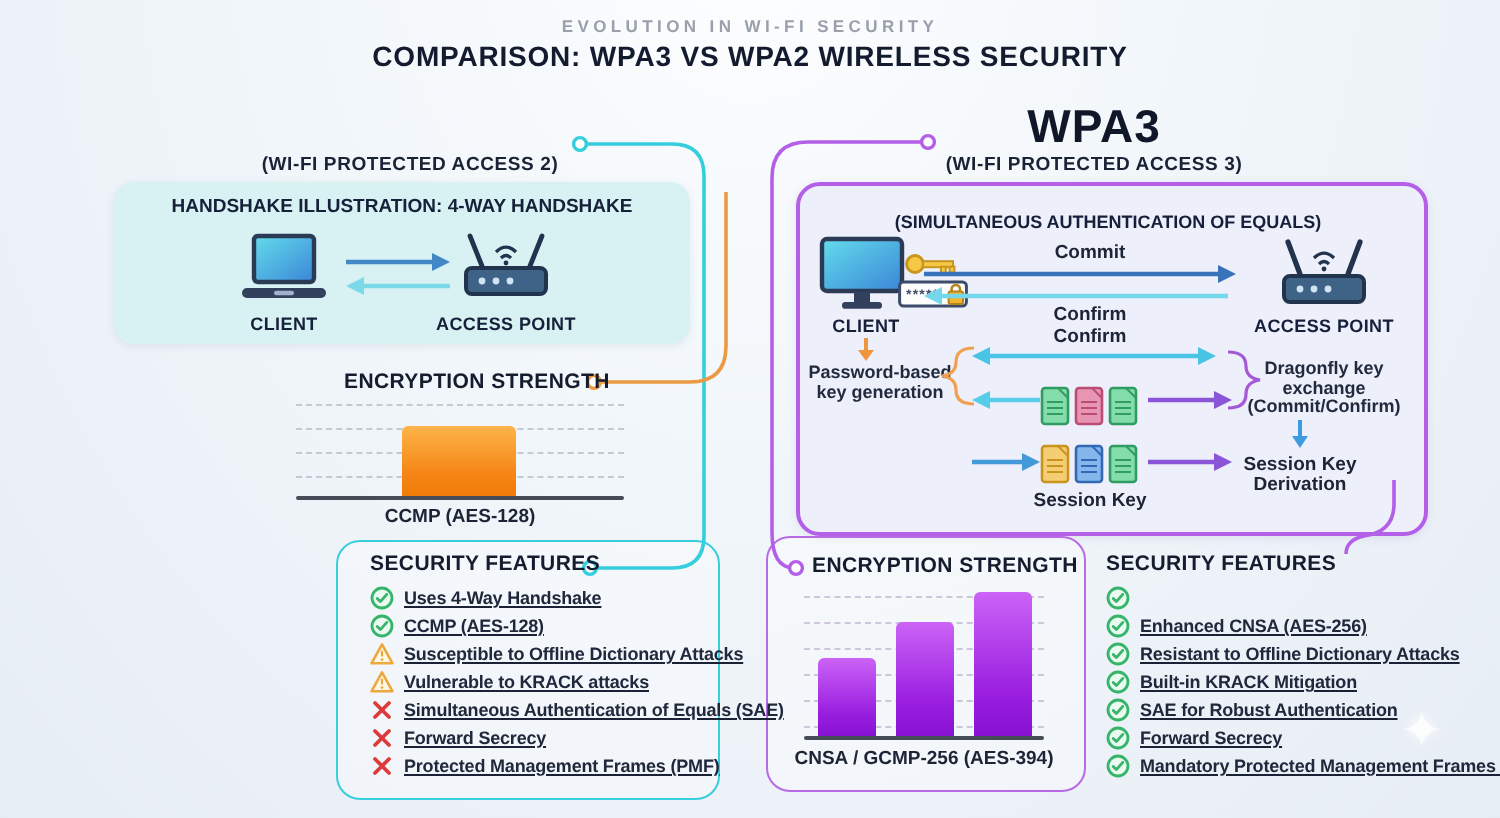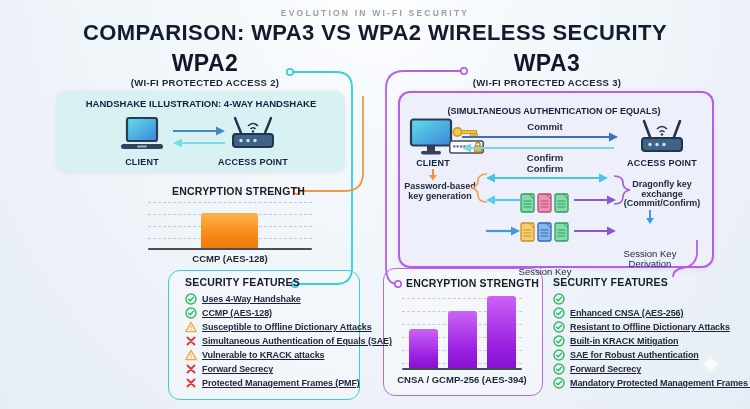--- a/index.html
+++ b/index.html
@@ -2,42 +2,42 @@
 <html><head>
 <meta charset="utf-8">
 <style>
   html,body{margin:0;padding:0;background:#dfe6ee;}
   .page{position:relative;width:750px;height:409px;overflow:hidden;
         font-family:"Liberation Sans",sans-serif;color:#1a2235;
         background:radial-gradient(ellipse at 50% -10%,#fdfeff 0%,#f1f6fa 45%,#e7edf5 100%);}
   .abs{position:absolute;}
   .ctr{text-align:center;}
   .eyebrow{font-size:8.5px;font-weight:600;letter-spacing:2.2px;color:#99a0ac;}
-  .main-title{font-size:22px;font-weight:800;letter-spacing:.4px;color:#131b2e;}
+  .main-title{font-size:14px;font-weight:800;letter-spacing:.4px;color:#131b2e;}
   .col-title{font-size:23px;font-weight:800;color:#0f1729;letter-spacing:.5px;}
   .col-sub{font-size:9.5px;font-weight:800;color:#1a2235;letter-spacing:.3px;}
   .hs-box2{background:#d8f2f3;border-radius:10px;box-shadow:0 1px 4px rgba(50,90,110,.10);}
   .hs-box3{background:#edeffa;border:2px solid #b35fe8;border-radius:12px;box-shadow:0 1px 5px rgba(90,50,140,.10);}
   .hs-title{font-size:9.5px;font-weight:800;color:#16203a;}
   .hs-title3{font-size:9px;font-weight:800;color:#16203a;}
   .node-label{font-size:9px;font-weight:800;color:#16203a;letter-spacing:.2px;}
   .sec-head{font-size:10.5px;font-weight:800;color:#141c2e;letter-spacing:.2px;}
   .bar-label{font-size:9.5px;font-weight:700;color:#1c2436;}
   .gridline{position:absolute;left:0;right:0;border-top:1px dashed #c2cad4;height:0;}
   .axis{position:absolute;left:0;right:0;bottom:0;height:2px;background:#454b57;border-radius:1px;}
   .bar-orange{position:absolute;bottom:2px;border-radius:3px 3px 0 0;
               background:linear-gradient(180deg,#fdb44a 0%,#f58414 70%,#f07c08 100%);}
   .bar-purple{position:absolute;bottom:2px;border-radius:3px 3px 0 0;
               background:linear-gradient(180deg,#cb63f6 0%,#9a1fe0 70%,#8712d2 100%);}
   .feat-box2{border:1.6px solid #38cede;border-radius:12px;background:rgba(255,255,255,.30);}
   .feat-row{display:flex;align-items:center;gap:5px;height:14px;text-decoration:underline;}
   .feat-text{font-size:9px;font-weight:600;color:#20293c;white-space:nowrap;letter-spacing:-.1px;}
   .arrow-label{font-size:9.5px;font-weight:700;color:#1c2436;}
   .note{font-size:9px;font-weight:600;color:#222b3e;line-height:9.5px;}
-  .note-b{font-size:9.5px;font-weight:400;color:#1c2436;line-height:10px;margin-top:21px;}
+  .note-b{font-size:9.5px;font-weight:700;color:#1c2436;line-height:10px;}
   .watermark{font-size:26px;color:rgba(255,255,255,.7);text-shadow:0 0 6px rgba(255,255,255,.9);}
   svg{display:block;}
 </style>
 </head>
 <body>
 
 <div class="page">
 
   <svg class="abs" style="left:0;top:0;z-index:3;pointer-events:none;" width="750" height="409" viewBox="0 0 750 409">
 
@@ -51,21 +51,20 @@
     <path d="M 464 71 H 404 Q 386 71 386 89 V 266 Q 386 284 397 284" fill="none" stroke="#b35fe8" stroke-width="1.8"></path>
     <circle cx="464" cy="71" r="3.2" fill="#fff" stroke="#b35fe8" stroke-width="1.7"></circle>
     <circle cx="398" cy="284" r="3.2" fill="#fff" stroke="#b35fe8" stroke-width="1.7"></circle>
 
     <path d="M 697 240 V 252 Q 697 266 682 268 Q 673 270 673 277" fill="none" stroke="#b35fe8" stroke-width="1.8"></path>
   </svg>
 
   <div class="abs ctr eyebrow" style="left:0;top:8px;width:750px;">EVOLUTION IN WI-FI SECURITY</div>
   <div class="abs ctr main-title" style="left:0;top:20px;width:750px;">COMPARISON: WPA3 VS WPA2 WIRELESS SECURITY</div>
 
-  <div class="abs ctr col-title" style="left:60px;top:50px;width:290px;">WPA2</div>
   <div class="abs ctr col-sub" style="left:60px;top:77px;width:290px;">(WI-FI PROTECTED ACCESS 2)</div>
 
   <div class="abs hs-box2" style="left:57px;top:91px;width:288px;height:81px;z-index:2;"></div>
   <div class="abs ctr hs-title" style="left:57px;top:98px;width:288px;z-index:4;">HANDSHAKE ILLUSTRATION: 4-WAY HANDSHAKE</div>
 
   <svg class="abs" style="left:116px;top:116px;z-index:4;" width="52" height="40" viewBox="0 0 52 40">
     <defs>
         <linearGradient id="lapg" x1="0" y1="0" x2="1" y2="1">
       <stop offset="0" stop-color="#63dcec"></stop>
           <stop offset="1" stop-color="#3a86d6"></stop>
@@ -126,31 +125,31 @@
     <div class="feat-row">
       <svg width="12" height="12" viewBox="0 0 12 12">
           <path d="M6 1.2 L11.2 10.6 H0.8 Z" fill="#fff7e6" stroke="#eda83e" stroke-width="1.3" stroke-linejoin="round"></path>
           <rect x="5.45" y="4.3" width="1.1" height="3" rx="0.5" fill="#eda83e"></rect>
           <circle cx="6" cy="8.8" r="0.7" fill="#eda83e"></circle>
         </svg>
       <span class="feat-text">Susceptible to Offline Dictionary Attacks</span>
       </div>
     <div class="feat-row">
       <svg width="12" height="12" viewBox="0 0 12 12">
-          <path d="M2.5 2.5 L9.5 9.5 M9.5 2.5 L2.5 9.5" stroke="#dd3b3b" stroke-width="1.9" stroke-linecap="round"></path>
-        </svg>
-      <span class="feat-text">Simultaneous Authentication of Equals (SAE)</span>
-      </div>
-    <div class="feat-row">
-      <svg width="12" height="12" viewBox="0 0 12 12">
           <path d="M6 1.2 L11.2 10.6 H0.8 Z" fill="#fff7e6" stroke="#eda83e" stroke-width="1.3" stroke-linejoin="round"></path>
           <rect x="5.45" y="4.3" width="1.1" height="3" rx="0.5" fill="#eda83e"></rect>
           <circle cx="6" cy="8.8" r="0.7" fill="#eda83e"></circle>
         </svg>
       <span class="feat-text">Vulnerable to KRACK attacks</span>
+      </div>
+    <div class="feat-row">
+      <svg width="12" height="12" viewBox="0 0 12 12">
+          <path d="M2.5 2.5 L9.5 9.5 M9.5 2.5 L2.5 9.5" stroke="#dd3b3b" stroke-width="1.9" stroke-linecap="round"></path>
+        </svg>
+      <span class="feat-text">Simultaneous Authentication of Equals (SAE)</span>
       </div>
     <div class="feat-row">
       <svg width="12" height="12" viewBox="0 0 12 12">
           <path d="M2.5 2.5 L9.5 9.5 M9.5 2.5 L2.5 9.5" stroke="#dd3b3b" stroke-width="1.9" stroke-linecap="round"></path>
         </svg>
       <span class="feat-text">Forward Secrecy</span>
       </div>
     <div class="feat-row">
       <svg width="12" height="12" viewBox="0 0 12 12">
           <path d="M2.5 2.5 L9.5 9.5 M9.5 2.5 L2.5 9.5" stroke="#dd3b3b" stroke-width="1.9" stroke-linecap="round"></path>

